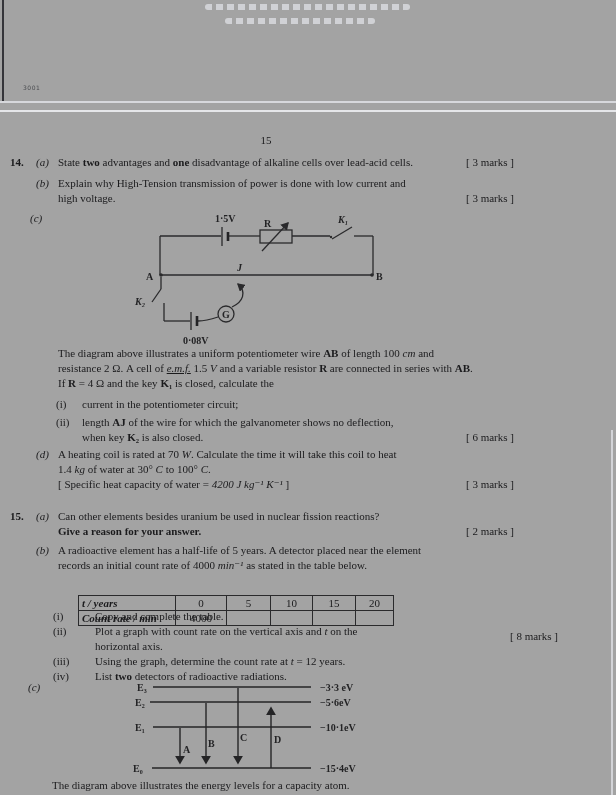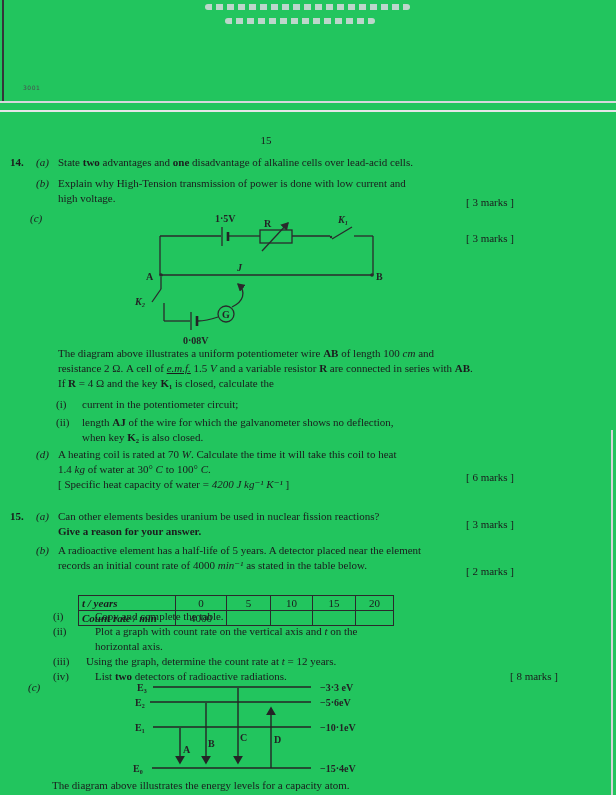--- a/index.html
+++ b/index.html
@@ -3,26 +3,26 @@
 <meta charset="utf-8">
 <style>
   html,body{margin:0;padding:0;}
   body{
     width:616px;height:795px;
     background:#f4f4f2;
     font-family:"Liberation Serif","DejaVu Serif",serif;
   }
   .page{
     position:relative;width:616px;height:795px;overflow:hidden;
-    background:#22c55e;color:#1b1b1d;
+    background:#a3a3a3;color:#1b1b1d;
   }
   .t{position:absolute;font-size:11px;line-height:13px;white-space:nowrap;}
   .qnum{font-weight:bold;}
   .ltr{font-style:italic;}
-  .marks{left:466px;margin-top:40px;}
+  .marks{left:466px;}
   .center{text-align:center;}
   .ghost{
     position:absolute;height:6px;border-radius:3px;
     background:repeating-linear-gradient(90deg,#d9dade 0 7px,rgba(0,0,0,0) 7px 11px);
     filter:blur(0.7px);opacity:.85;
   }
   .edge-left{position:absolute;left:2px;top:0;width:2px;height:102px;background:#35353a;}
   .band1{position:absolute;left:0;top:101px;width:616px;height:2px;background:#d7d8dc;}
   .band2{position:absolute;left:0;top:110px;width:616px;height:2px;background:#e5e6e9;}
   .edge-right{position:absolute;left:611px;top:430px;width:2px;height:365px;background:#d3d4d8;}
@@ -158,21 +158,21 @@
     </tr>
   </tbody>
     </table>
 
   <div class="t" style="left:53px;top:610px;">(i)</div>
   <div class="t" style="left:95px;top:610px;"><span>Copy and complete the table.</span></div>
   <div class="t" style="left:53px;top:625px;">(ii)</div>
   <div class="t" style="left:95px;top:625px;"><span>Plot a graph with count rate on the vertical axis and </span><span style="font-style: italic;">t</span><span> on the</span></div>
   <div class="t" style="left:95px;top:640px;"><span>horizontal axis.</span></div>
   <div class="t" style="left:53px;top:655px;">(iii)</div>
-  <div class="t" style="left:86px;top:655px;font-family:Liberation Serif, serif;"><span>Using the graph, determine the count rate at </span><span style="font-style: italic;">t</span><span> = 12 years.</span></div>
+  <div class="t" style="left:95px;top:655px;font-family:Liberation Serif, serif;"><span>Using the graph, determine the count rate at </span><span style="font-style: italic;">t</span><span> = 12 years.</span></div>
   <div class="t" style="left:53px;top:670px;">(iv)</div>
   <div class="t" style="left:95px;top:670px;"><span>List </span><span style="font-weight: bold;">two</span><span> detectors of radioactive radiations.</span></div>
   <div class="t marks" style="top:630px;padding-left:44px;">[ 8 marks ]</div>
 
   <div class="t ltr" style="left:28px;top:681px;">(c)</div>
 
   <svg style="position:absolute;left:110px;top:676px;" width="300" height="104" viewBox="110 676 300 104">
     <defs>
       <marker id="ah2" markerWidth="7" markerHeight="7" refX="5" refY="3.5" orient="auto">
         <path d="M0,0 L6,3.5 L0,7 Z" fill="#242426"></path>

